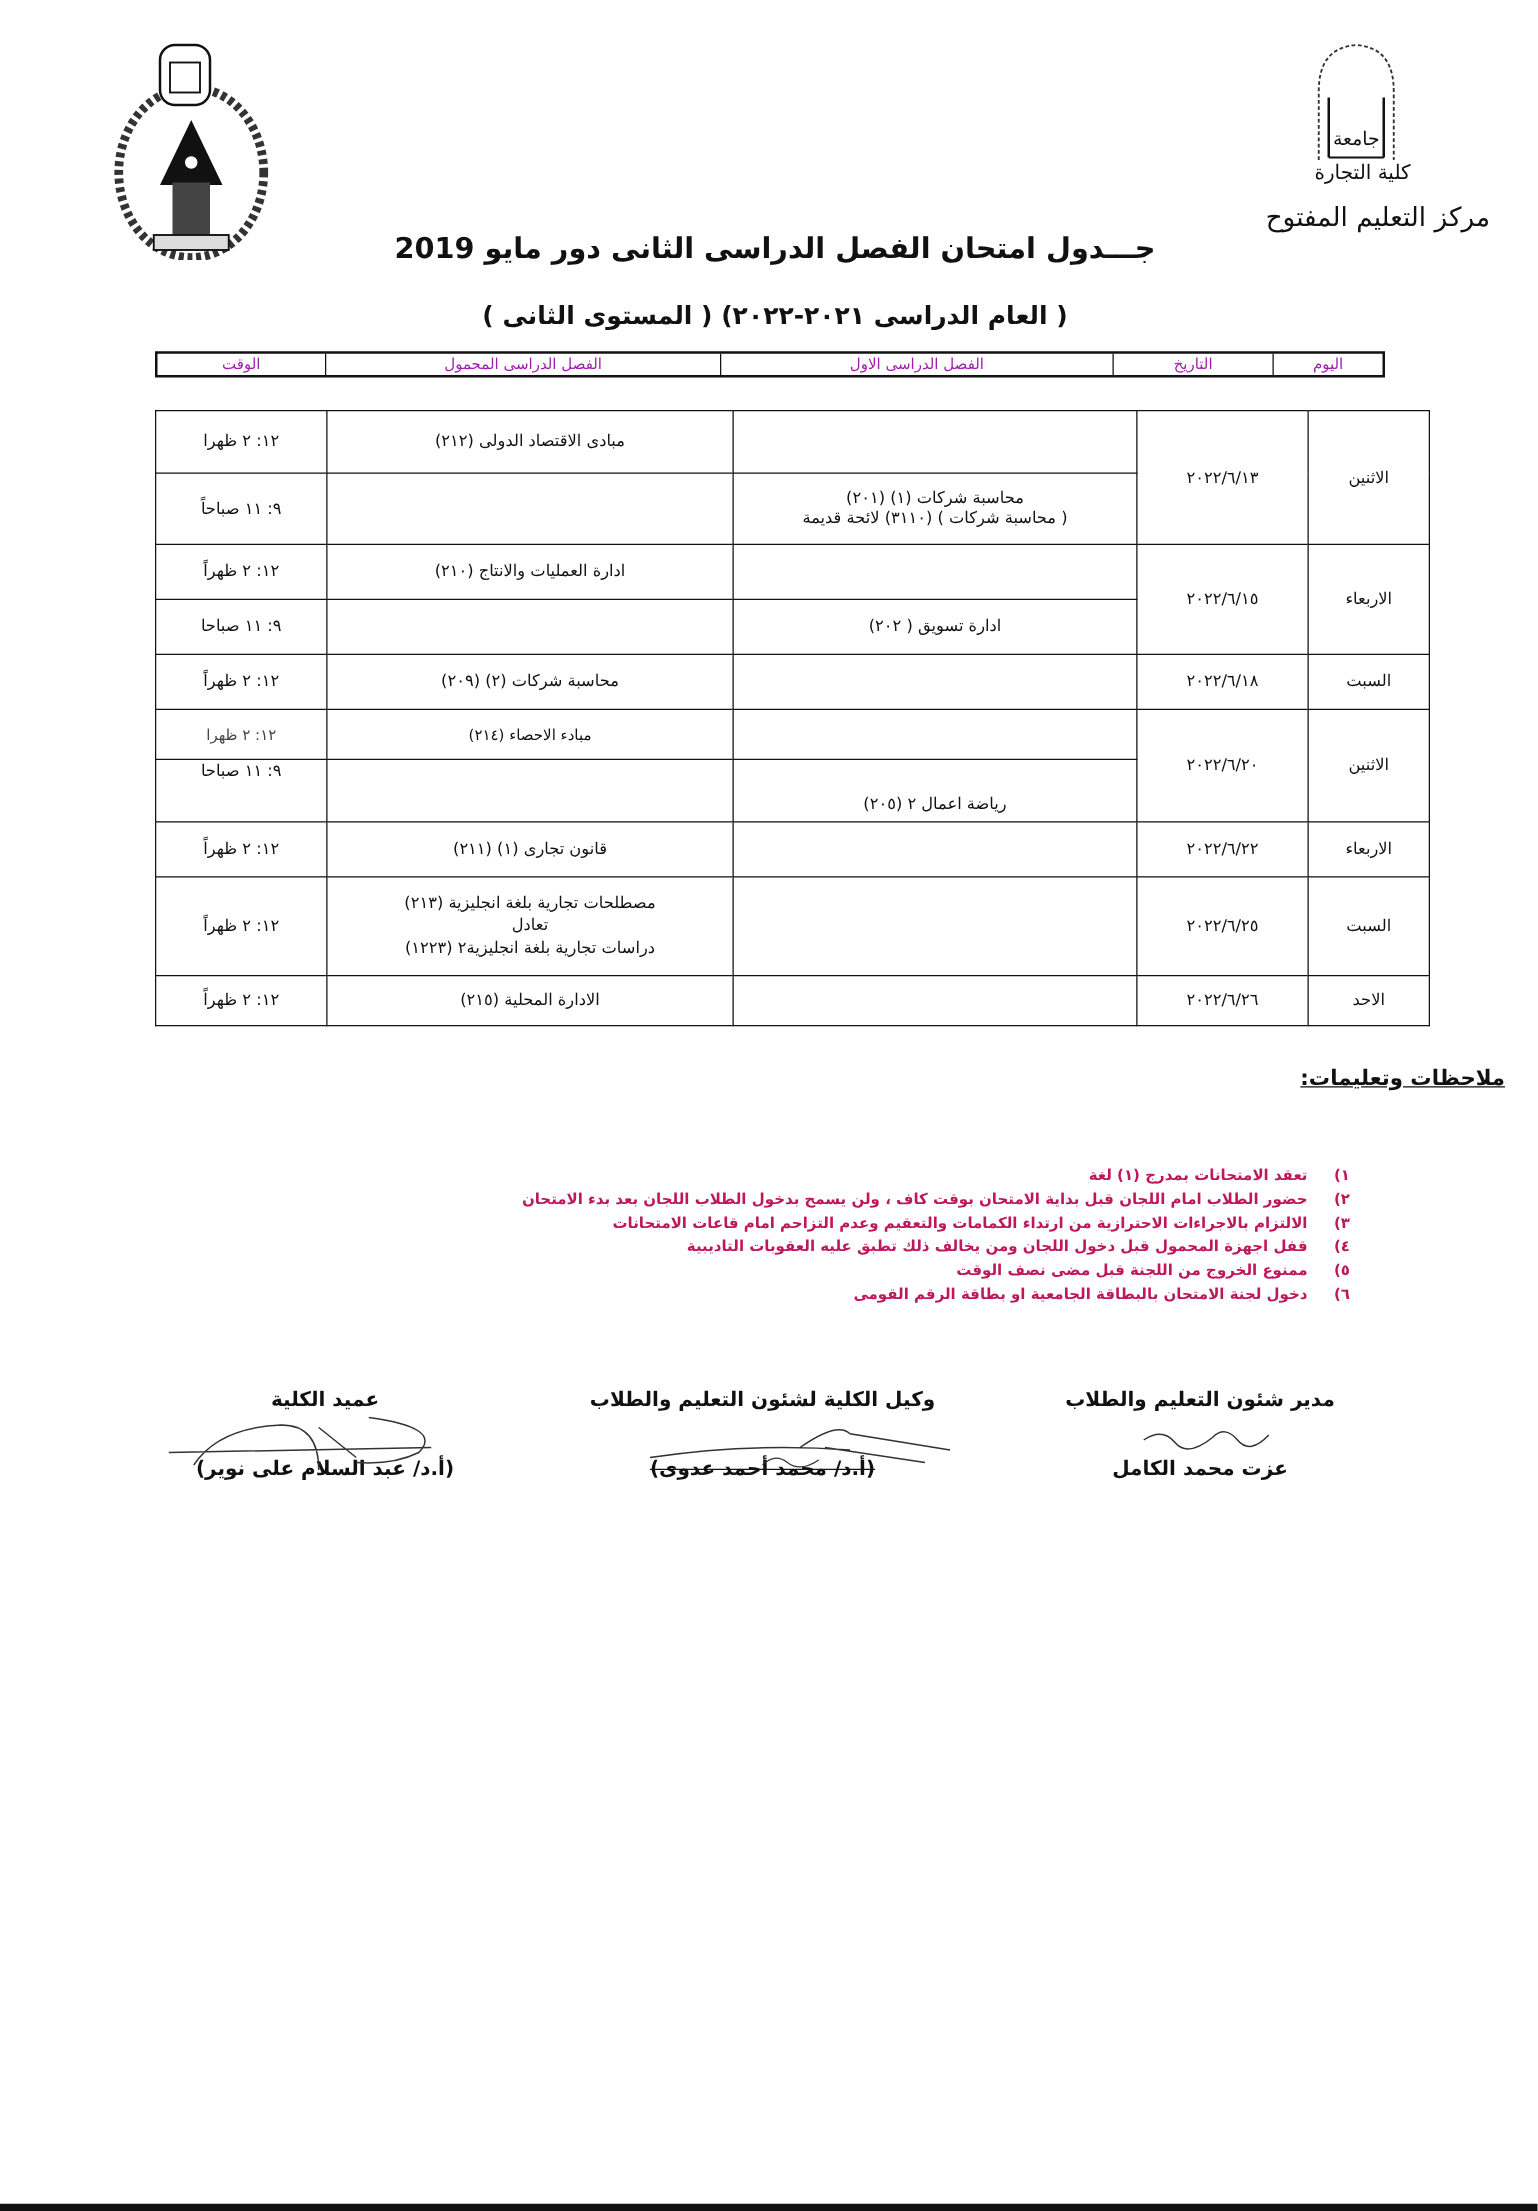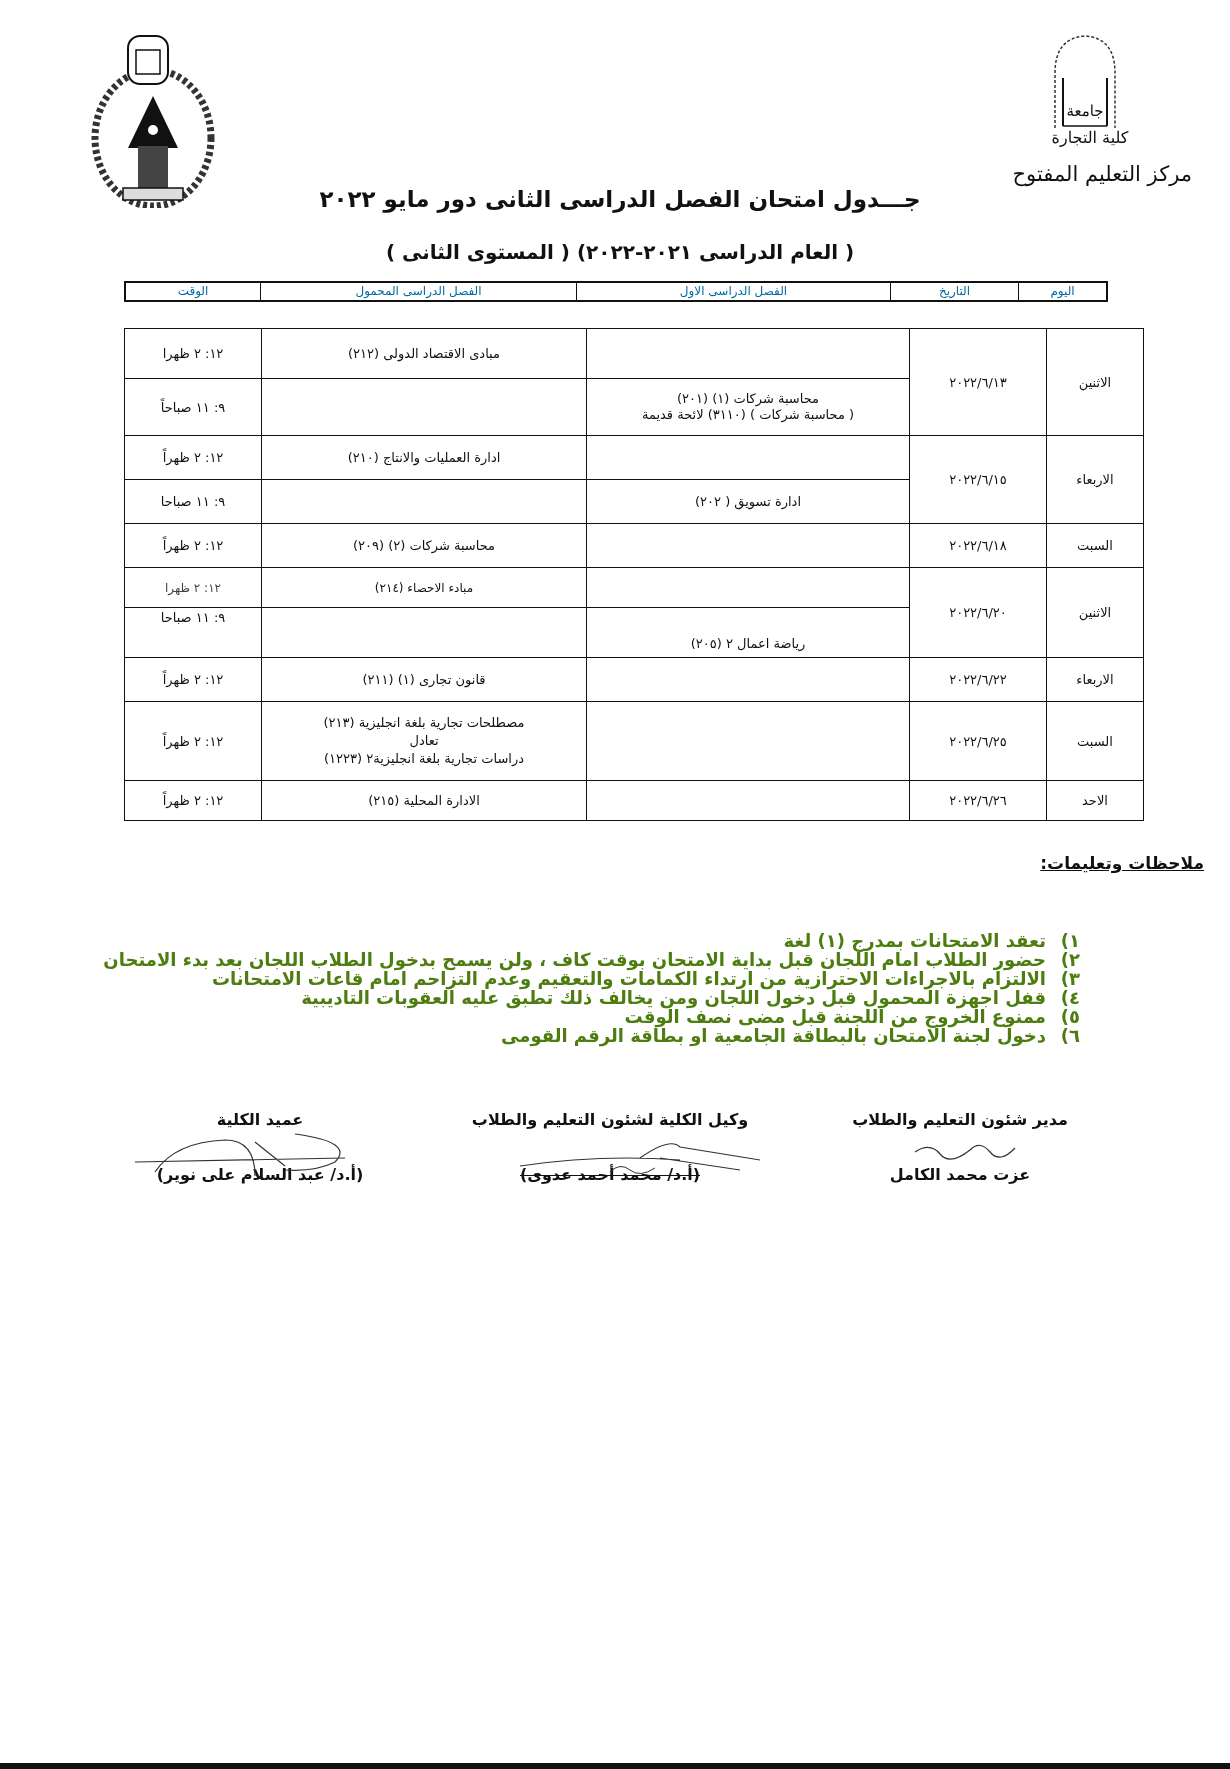--- a/index.html
+++ b/index.html
@@ -10,36 +10,36 @@
   
   #logo-right { left:1035px; top:28px; width:100px; height:120px; }
   #college-name { left:1020px; top:128px; width:140px; text-align:center; font-size:16px; font-family:"DejaVu Serif", serif; }
   #center-name { right:38px; top:162px; font-size:21px; font-family:"DejaVu Serif", serif; direction:rtl; }
   #logo-left { left:88px; top:28px; width:130px; height:180px; }
   #main-title { left:300px; top:186px; width:640px; text-align:center; font-size:23px; font-weight:bold; direction:rtl; font-family:"DejaVu Sans", sans-serif; }
   #sub-title { left:300px; top:240px; width:640px; text-align:center; font-size:20px; font-weight:bold; direction:rtl; }
 
   
   #head-row { left:124px; top:281px; width:984px; height:21px; border:2px solid #111; display:flex; flex-direction:row-reverse; box-sizing:border-box; }
-  #head-row > div { border-left:1.5px solid #111; text-align:center; font-size:12px; color:#0369a1; line-height:17px; direction:rtl; box-sizing:border-box; }
+  #head-row > div { border-left:1.5px solid #111; text-align:center; font-size:12px; color:#a21caf; line-height:17px; direction:rtl; box-sizing:border-box; }
   #head-row > div:last-child { border-left:none; }
 
   
   table#schedule { position:absolute; left:124px; top:328px; width:984px; border-collapse:collapse; direction:rtl; table-layout:fixed; }
   #schedule td { border:1.8px solid #111; text-align:center; font-size:13px; padding:12px 4px; vertical-align:middle; }
   .c-day { width:88px; font-size:14px; }
   .c-date { width:128px; font-size:13px; letter-spacing:1px;margin-top:20px; }
   .c-s1 { width:314px; }
   .c-s2 { width:316px; }
   .c-time { width:128px; font-size:13px; }
 
   
   #notes-title { right:26px; top:853px; font-size:17px; font-weight:bold; text-decoration:underline; direction:rtl; }
   #notes-list { right:150px; top:931px; width:1000px; direction:rtl; margin:0; padding:0; list-style:none; }
-  #notes-list li { font-size:18px; line-height:19px; font-weight:bold; color:#4d7c0f; }
+  #notes-list li { font-size:12px; line-height:19px; font-weight:bold; color:#be185d; }
   .note-num { display:inline-block; width:34px; }
 
   
   .sig { position:absolute; top:1110px; text-align:center; direction:rtl; }
   .sig-title { font-size:16px; font-weight:bold; }
   .sig-name { font-size:16px; font-weight:bold; margin-top:36px; }
   .sig-scribble { position:absolute; left:0; top:22px; }
 
   #bottom-bar { left:0; top:1763px; width:1230px; height:6px; background:#111; }
 </style>
@@ -63,21 +63,21 @@
     <ellipse cx="65" cy="110" rx="58" ry="68" fill="none" stroke="#333" stroke-width="7" stroke-dasharray="4 3"></ellipse>
     <rect x="40" y="8" width="40" height="48" rx="12" fill="#fff" stroke="#111" stroke-width="2"></rect>
     <rect x="48" y="22" width="24" height="24" fill="none" stroke="#111" stroke-width="1.5"></rect>
     <polygon points="40,120 65,68 90,120" fill="#111"></polygon>
     <circle cx="65" cy="102" r="5" fill="#fff"></circle>
     <rect x="50" y="118" width="30" height="44" fill="#444"></rect>
     <rect x="35" y="160" width="60" height="12" fill="#ddd" stroke="#111" stroke-width="1.5"></rect>
   </svg>
 </div>
 
-<div class="abs" id="main-title">جـــدول امتحان الفصل الدراسى الثانى دور مايو ٢٠٢٢</div>
+<div class="abs" id="main-title">جـــدول امتحان الفصل الدراسى الثانى دور مايو 2019</div>
 <div class="abs" id="sub-title">( العام الدراسى ٢٠٢١-٢٠٢٢) ( المستوى الثانى )</div>
 
 <div class="abs" id="head-row">
   <div style="width:88px">اليوم</div>
   <div style="width:128px">التاريخ</div>
   <div style="width:314px">الفصل الدراسى الاول</div>
   <div style="width:316px">الفصل الدراسى المحمول</div>
   <div style="width:134px">الوقت</div>
 </div>
 

